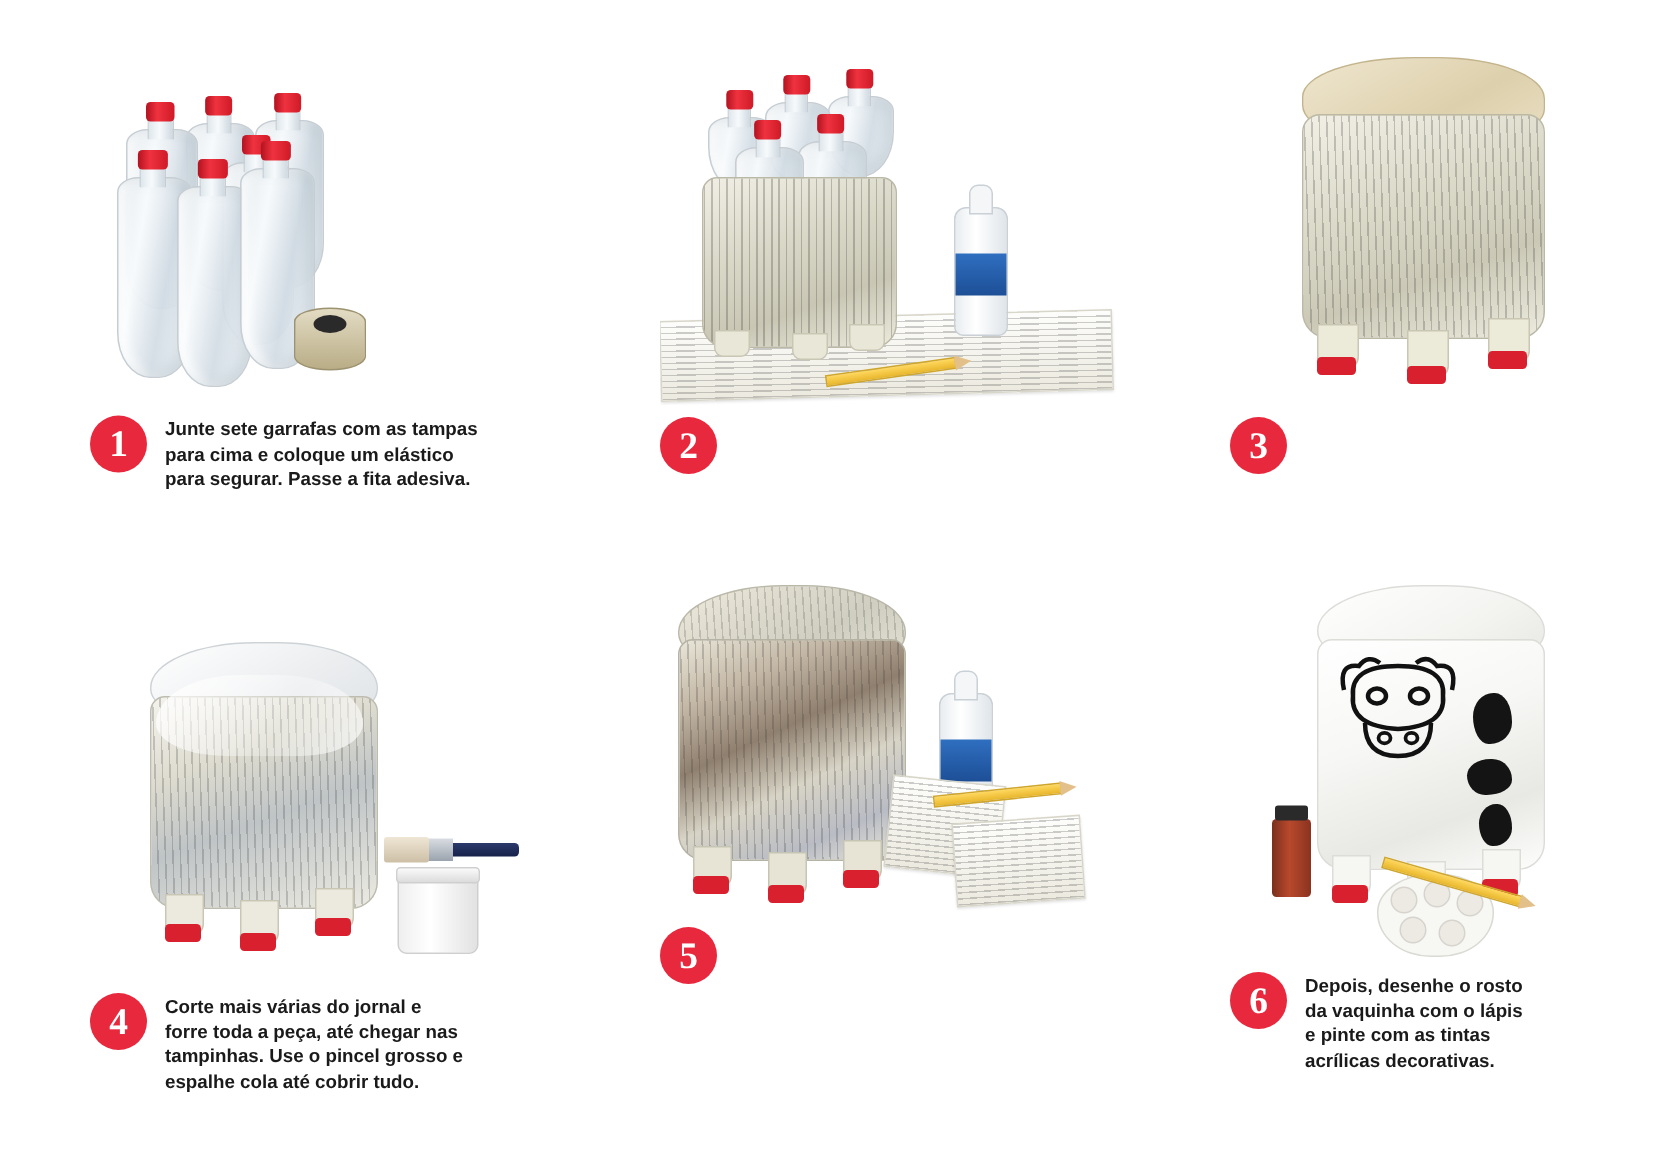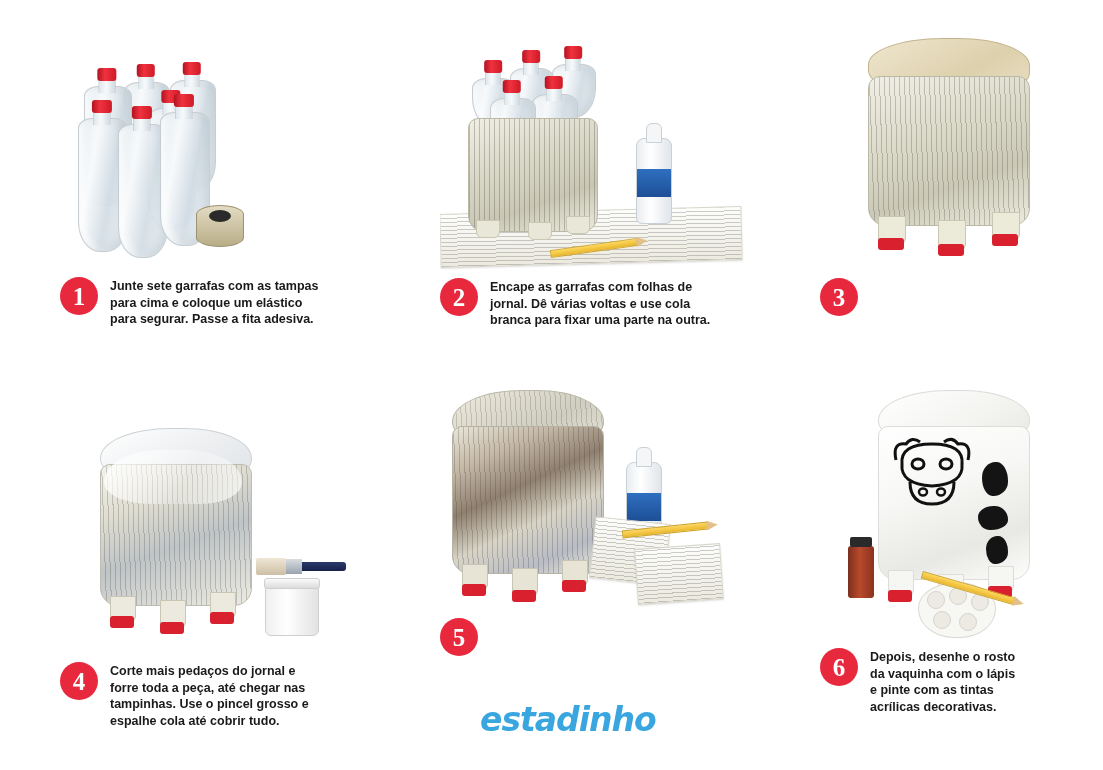--- a/index.html
+++ b/index.html
@@ -333,23 +333,20 @@
       <div style="position:absolute;left:88px;top:202px;width:22px;height:16px;background:#e9e7d8;border:1px solid #c9c7b4;border-radius:0 0 6px 6px;"></div>
       <div style="position:absolute;left:126px;top:196px;width:22px;height:16px;background:#e9e7d8;border:1px solid #c9c7b4;border-radius:0 0 6px 6px;"></div>
       <div class="glue-bottle" style="left:196px; top:118px;">
         <div class="tip"></div>
         <div class="lbl"></div>
       </div>
       <div class="pencil" style="left:110px; top:224px; width:86px; transform:rotate(-8deg);"></div>
     </div>
     <div class="caption-row" style="left:20px; top:258px; width:300px;">
       <div class="badge">2</div>
-      <div class="caption-text">Encape as garrafas com folhas de
-jornal. Dê várias voltas e use cola
-branca para fixar uma parte na outra.</div>
     </div>
   </div>
 
   <div class="step" style="left:800px; top:20px; width:300px; height:300px;">
     <div class="photo" style="left:20px; top:0; width:280px; height:250px;">
       <div class="cardboard-top" style="left:48px; top:18px; width:160px; height:58px;"></div>
       <div style="position:absolute; left:48px; top:56px; width:160px; height:148px;
            background:
              repeating-linear-gradient(88deg, rgba(60,60,60,.26) 0 1px, rgba(255,255,255,0) 1px 5px),
              linear-gradient(160deg,#f2f0e6 0%, #dcdac9 38%, #cbc9b6 68%, #edebde 100%);
@@ -386,21 +383,21 @@
       <div style="position:absolute;left:150px;top:212px;width:24px;height:12px;background:#d8202e;border-radius:3px;"></div>
       <div class="brush" style="left:196px; top:156px; width:90px; height:22px;">
         <div class="handle"></div>
         <div class="ferrule"></div>
         <div class="bristles"></div>
       </div>
       <div class="paint-can" style="left:205px; top:182px;"></div>
     </div>
     <div class="caption-row" style="left:20px; top:262px; width:300px;">
       <div class="badge">4</div>
-      <div class="caption-text">Corte mais pedaços do jornal e
+      <div class="caption-text">Corte mais várias do jornal e
 forre toda a peça, até chegar nas
 tampinhas. Use o pincel grosso e
 espalhe cola até cobrir tudo.</div>
     </div>
   </div>
 
   <div class="step" style="left:420px; top:370px; width:330px; height:310px;">
     <div class="photo" style="left:20px; top:0; width:310px; height:250px;">
       <div style="position:absolute; left:12px; top:20px; width:150px; height:58px;
            background:
@@ -472,17 +469,14 @@
     </div>
     <div class="caption-row" style="left:20px; top:278px; width:270px;">
       <div class="badge">6</div>
       <div class="caption-text">Depois, desenhe o rosto
 da vaquinha com o lápis
 e pinte com as tintas
 acrílicas decorativas.</div>
     </div>
   </div>
 
-  <div class="logo" style="left:480px; top:700px;">
-    <span>estadinho</span>
-  </div>
 
 </div>
 
 </body></html>

